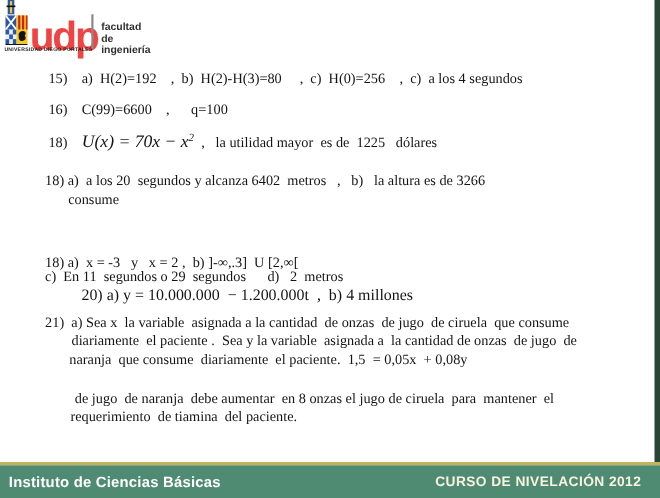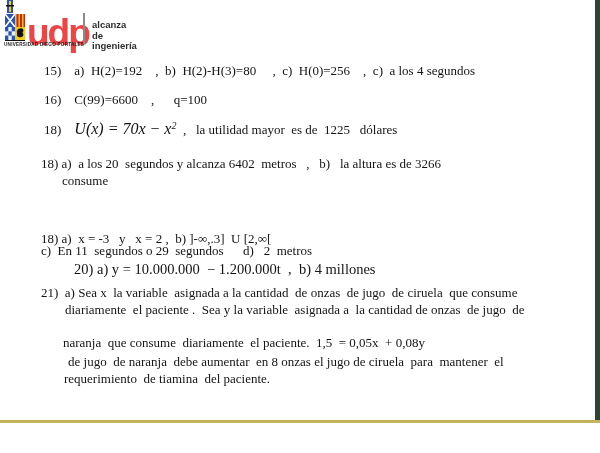--- a/index.html
+++ b/index.html
@@ -34,21 +34,21 @@
   .l15{left:44px;top:63px;}
   .l16{left:44px;top:92px;}
   .l17{left:44px;top:118px;}
   .l18a{left:41px;top:156px;}
   .l18b{left:62px;top:173px;}
   .l18c{left:41px;top:203px;margin-top:40px;}
   .l19{left:41px;top:231px;}
   .l20{left:41px;top:262px;font-size:14.5px;margin-left:33px;}
   .l21a{left:41px;top:285px;}
   .l21b{left:65px;top:302px;}
-  .l21c{left:63px;top:319px;margin-top:16px;}
+  .l21c{left:63px;top:319px;}
   .l21d{left:55px;top:337px;}
   .l21e{left:68px;top:354px;}
   .l21f{left:64px;top:371px;}
   .formula{font-style:italic;font-size:16px;}
   .formula-sup{font-style:italic;font-size:10px;vertical-align:super;}
   
   .side-strip{position:absolute;right:0;top:0;width:5px;height:421px;}
   .gold-line{position:absolute;left:0;top:420px;width:600px;height:3px;}
   .footer-bar{
     position:absolute;left:0;top:423px;width:600px;height:30px;
@@ -83,21 +83,21 @@
       <rect x="1" y="35.6" width="3.3" height="4.4" fill="#2a55a8"></rect>
       <rect x="7.7" y="35.6" width="3.3" height="4.4" fill="#2a55a8"></rect>
       <rect x="11" y="27" width="10" height="13" fill="#f5c91d"></rect>
       <path d="M14 29 q3 -1.5 5 0 q1 2 -.5 3.5 q1.5 1.5 .5 3.5 q-2 2 -4.5 1 q-2 -1 -1.5 -3.5 q-1 -2.5 1 -4.5 z" fill="#141414"></path>
       <rect x="1" y="40" width="20" height="1" fill="#141414"></rect>
     </svg>
     <div class="acronym">udp</div>
     <div class="univ-name">UNIVERSIDAD DIEGO PORTALES</div>
     <div class="logo-divider"></div>
     <div class="faculty">
-      <div>alcanza de</div>
+      <div>facultad de</div>
       <div>ingeniería</div>
     </div>
   </div>
 
   <div class="line l15">15)    a)  H(2)=192    ,  b)  H(2)-H(3)=80     ,  c)  H(0)=256    ,  c)  a los 4 segundos</div>
   <div class="line l16">16)    C(99)=6600    ,      q=100</div>
   <div class="line l17"><span>18)    </span><span class="formula">U(x) = 70x − x</span><span class="formula-sup">2</span><span>  ,   la utilidad mayor  es de  1225   dólares</span></div>
   <div class="line l18a">18) a)  a los 20  segundos y alcanza 6402  metros   ,   b)   la altura es de 3266</div>
   <div class="line l18b">consume</div>
   <div class="line l18c">c)  En 11  segundos o 29  segundos      d)   2  metros</div>
@@ -105,14 +105,18 @@
   <div class="line l20">20) a) y = 10.000.000  − 1.200.000t  ,  b) 4 millones</div>
   <div class="line l21a">21)  a) Sea x  la variable  asignada a la cantidad  de onzas  de jugo  de ciruela  que consume</div>
   <div class="line l21b">diariamente  el paciente .  Sea y la variable  asignada a  la cantidad de onzas  de jugo  de</div>
   <div class="line l21c">naranja  que consume  diariamente  el paciente.  1,5  = 0,05x  + 0,08y</div>
   <div class="line l21e">de jugo  de naranja  debe aumentar  en 8 onzas el jugo de ciruela  para  mantener  el</div>
   <div class="line l21f">requerimiento  de tiamina  del paciente.</div>
 
   <div class="side-strip" style="background: rgb(42, 68, 53);"></div>
 
   <div class="gold-line" style="background: rgb(197, 179, 90);"></div>
+  <div class="footer-bar" style="background: rgb(79, 139, 115);">
+    <span class="footer-left">Instituto  de Ciencias  Básicas</span>
+    <span class="footer-right">CURSO DE NIVELACIÓN  2012</span>
+  </div>
 
 </div>
 
 </body></html>

